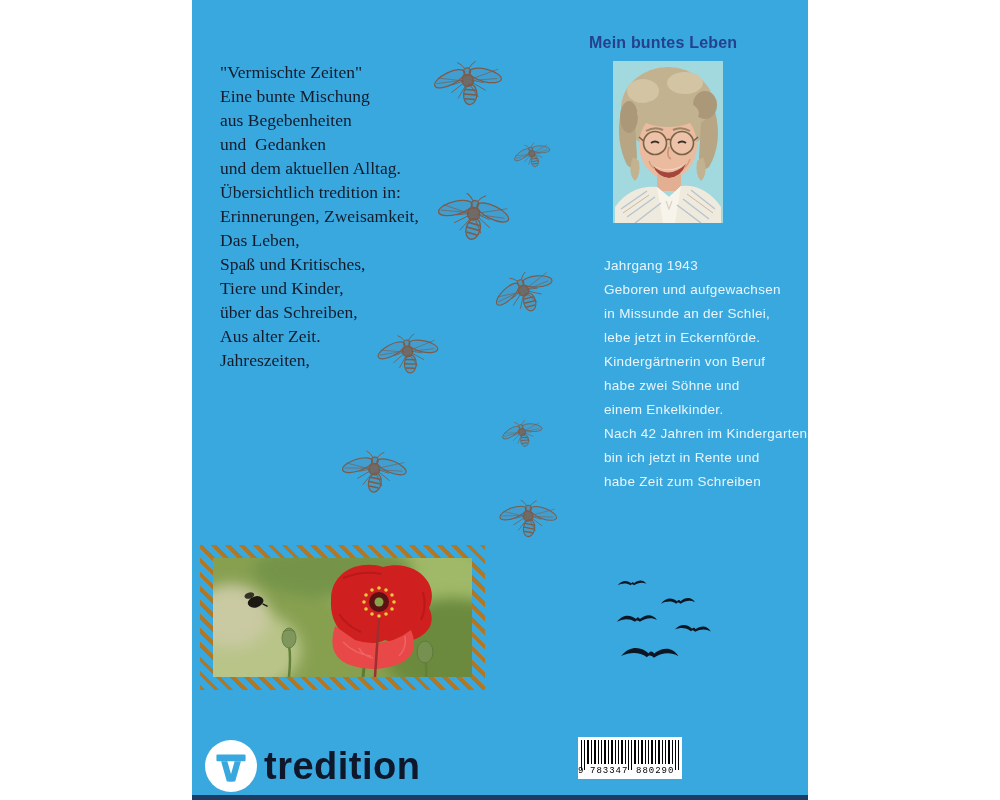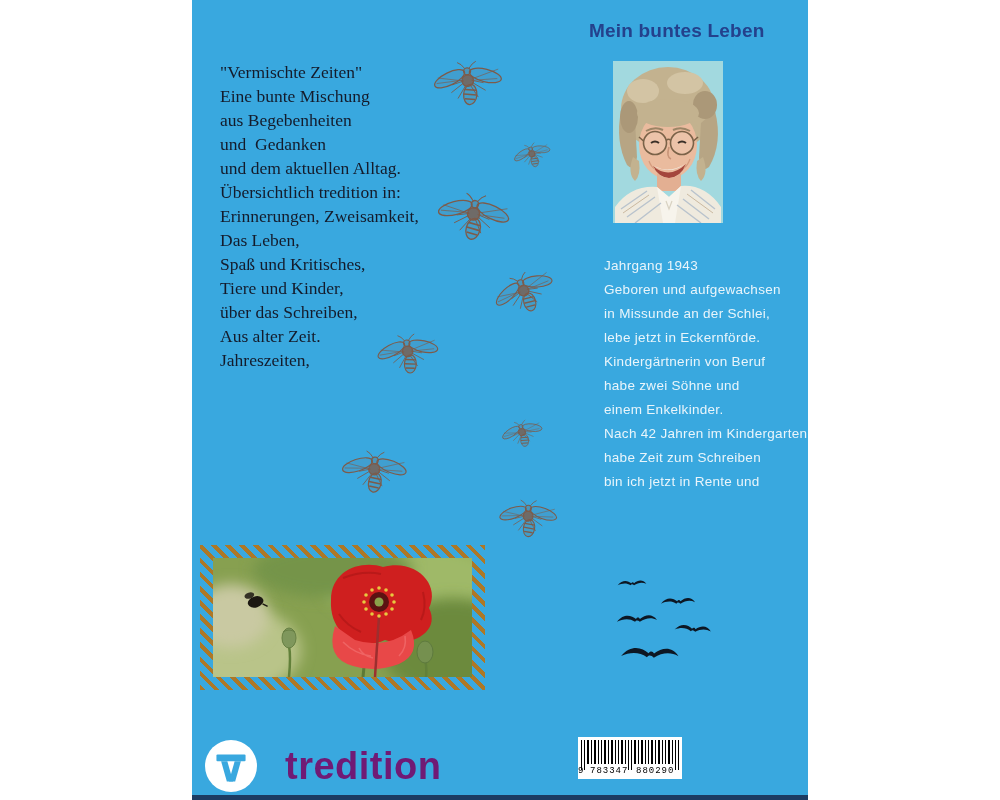--- a/index.html
+++ b/index.html
@@ -13,22 +13,22 @@
   }
   
   .blurb{
     position:absolute;left:28px;top:60px;
     font-family:"Liberation Serif","DejaVu Serif",serif;
     font-size:17.5px;color:#141b2b;
   }
   .blurb-line{height:24px;line-height:24px;white-space:pre;}
   
   .cover-title{
-    position:absolute;left:397px;top:20px;width:190px;
-    font-size:19px;font-weight:bold;color:#24418c;letter-spacing:.2px;
+    position:absolute;left:397px;top:34px;width:190px;
+    font-size:16px;font-weight:bold;color:#24418c;letter-spacing:.2px;
   }
   
   .author-photo{
     position:absolute;left:421px;top:61px;width:110px;height:162px;
   }
   .author-photo svg{display:block;}
   
   .bio{
     position:absolute;left:412px;top:254px;
     font-size:13.5px;color:#e9f5fb;letter-spacing:.3px;
@@ -42,21 +42,21 @@
     box-sizing:border-box;padding:13px;
     background-image:repeating-linear-gradient(45deg,#ad7827 0 4px,rgba(0,0,0,0) 4px 10px);
   }
   .poppy-photo{width:259px;height:119px;display:block;}
   
   .publisher{
     position:absolute;left:13px;top:740px;display:flex;align-items:center;
   }
   .logo-mark{width:52px;height:52px;}
   .logo-text{
-    margin-left:28px;color:#701a75;font-size:38px;font-weight:bold;
+    margin-left:7px;color:#0f172a;font-size:38px;font-weight:bold;
     letter-spacing:.5px;line-height:52px;
   }
   
   .barcode{position:absolute;left:386px;top:737px;width:104px;height:42px;}
   
   .footer-strip{
     position:absolute;left:0;right:0;bottom:0;height:5px;background:#1c3c63;
   }
   .margin{position:absolute;top:0;height:800px;background:#ffffff;}
   .margin.left{left:0;width:192px;}
@@ -183,22 +183,22 @@
 
   <div class="bio">
     <div class="bio-line">Jahrgang 1943</div>
     <div class="bio-line">Geboren und aufgewachsen</div>
     <div class="bio-line">in Missunde an der Schlei,</div>
     <div class="bio-line">lebe jetzt in Eckernförde.</div>
     <div class="bio-line">Kindergärtnerin von Beruf</div>
     <div class="bio-line">habe zwei Söhne und</div>
     <div class="bio-line">einem Enkelkinder.</div>
     <div class="bio-line">Nach 42 Jahren im Kindergarten</div>
+    <div class="bio-line">bin ich jetzt in Rente und</div>
     <div class="bio-line">habe Zeit zum Schreiben</div>
-    <div class="bio-line">bin ich jetzt in Rente und</div>
   </div>
 
   <svg class="bird" style="left:425px;top:577px;width:30px;height:11px">
       <use href="#bird"></use>
     </svg>
   <svg class="bird" style="left:468px;top:594px;width:36px;height:13px">
       <use href="#bird"></use>
     </svg>
   <svg class="bird" style="left:424px;top:610px;width:42px;height:16px">
       <use href="#bird"></use>

